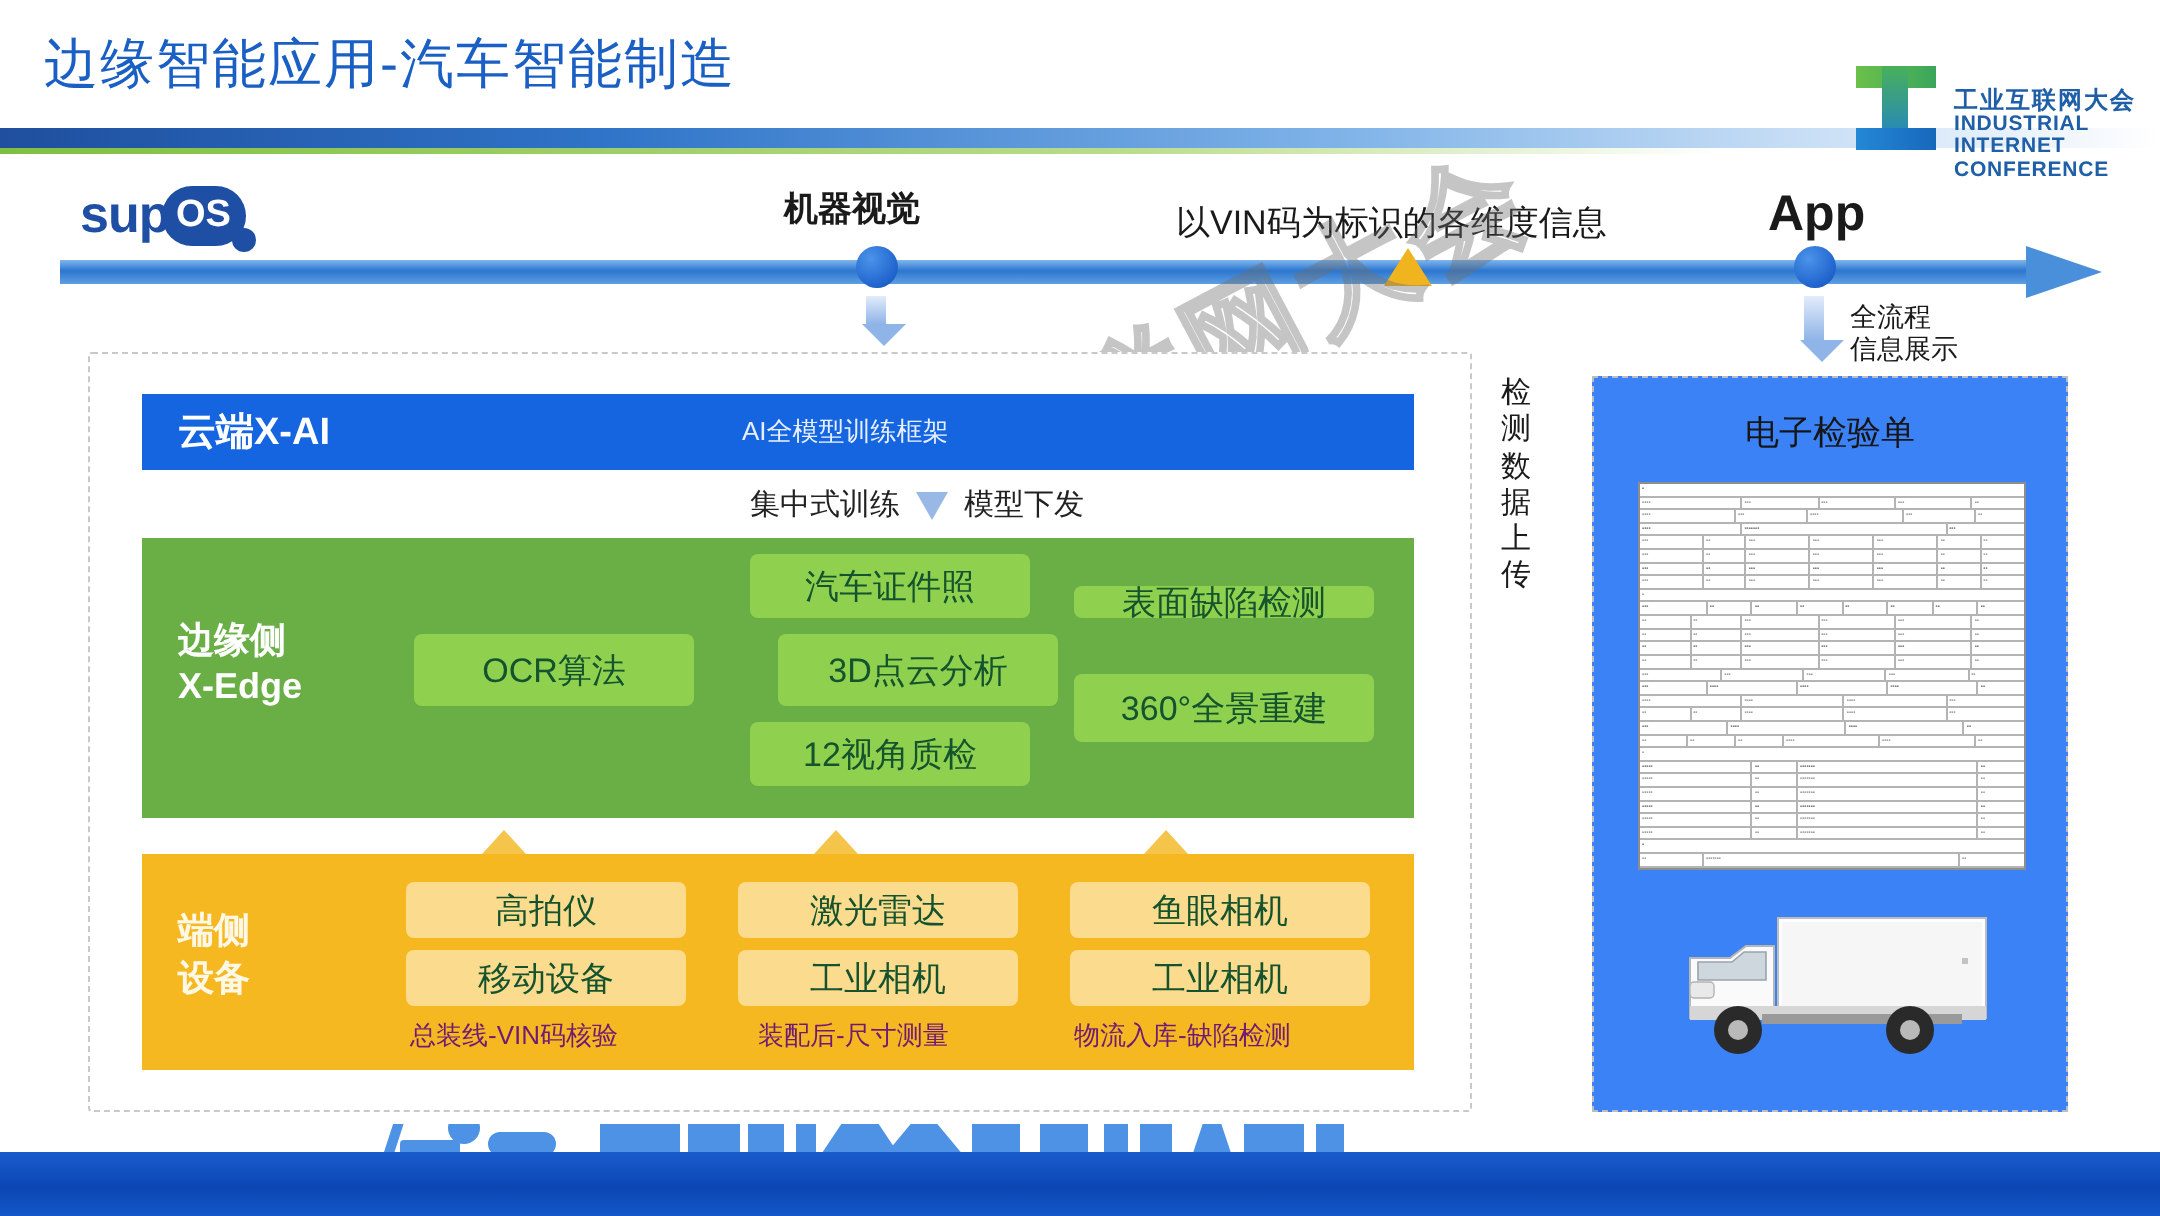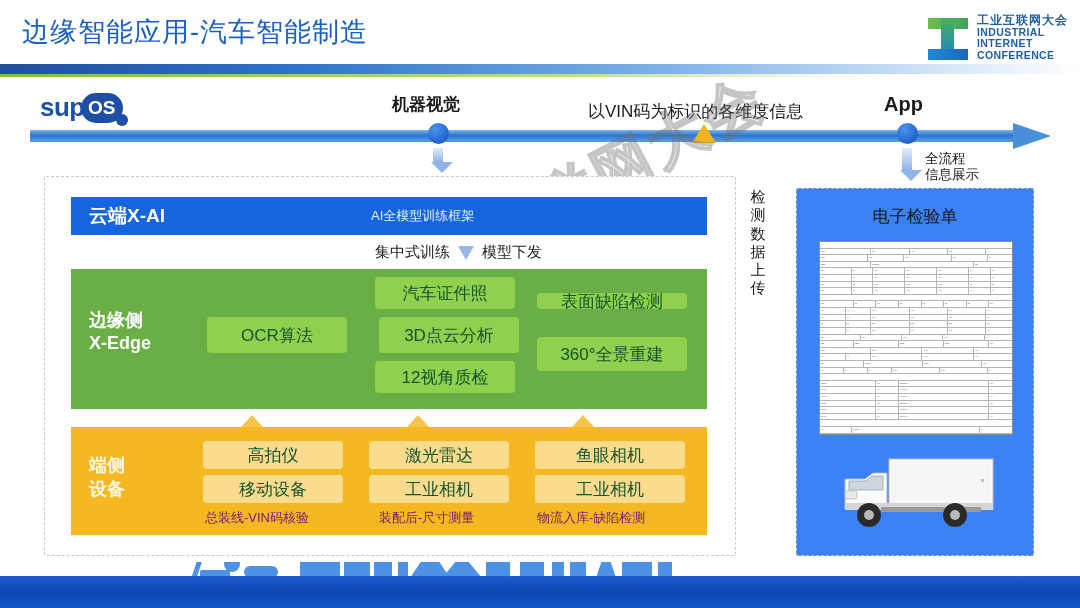--- a/index.html
+++ b/index.html
@@ -26,21 +26,21 @@
   
   .conf-logo{position:absolute;right:12px;top:14px;display:flex;align-items:center;gap:7px;}
   .conf-mark{position:relative;width:44px;height:46px;}
   .conf-mark .bar-h{position:absolute;left:2px;top:4px;width:40px;height:11px;
      background:linear-gradient(to right,#6cc04a,#3aa65c);}
   .conf-mark .bar-v{position:absolute;left:15px;top:4px;width:13px;height:42px;
      background:linear-gradient(to bottom,#49b05a,#1f7fd0);}
   .conf-mark .bar-b{position:absolute;left:2px;top:35px;width:40px;height:11px;
      background:linear-gradient(to right,#2488d6,#1768bb);}
   .conf-text{line-height:1.08;}
-  .conf-cn{font-size:12px;color:#1f5fa8;font-weight:bold;letter-spacing:1px;}
+  .conf-cn{font-size:12px;color:#1f5fa8;font-weight:bold;letter-spacing:1px;margin-top:30px;}
   .conf-en{font-size:10.5px;color:#1f5fa8;font-weight:bold;letter-spacing:.4px;}
 
   
   .supos{position:absolute;left:40px;top:92px;display:flex;align-items:center;}
   .supos-txt{font-size:26px;font-weight:bold;color:#1f4fa5;letter-spacing:-.5px;}
   .supos-badge{
     width:42px;height:30px;border-radius:16px;background:#1f4fa5;color:#fff;
     font-size:19px;font-weight:bold;display:flex;align-items:center;justify-content:center;
     margin-left:-4px;position:relative;
   }
@@ -186,21 +186,21 @@
 <div class="cap cap-bold" style="left:392px;top:93px;">机器视觉</div>
 <div class="marker-dot" style="left:428px;"></div>
 <div class="down-arrow" style="left:431px;top:148px;">
   <div class="shaft" style="height:14px;"></div>
     <div class="tip"></div>
 </div>
 
 <div class="cap" style="left:588px;top:100px;">以VIN码为标识的各维度信息</div>
 <div class="marker-tri" style="left:692px;"></div>
 
-<div class="cap cap-bold" style="left:884px;top:93px;font-size:20px;">App</div>
+<div class="cap cap-bold" style="left:884px;top:93px;font-size:25px;">App</div>
 <div class="marker-dot" style="left:897px;"></div>
 <div class="down-arrow" style="left:900px;top:148px;">
   <div class="shaft" style="height:22px;"></div>
     <div class="tip"></div>
 </div>
 <div class="cap" style="left:925px;top:150px;font-size:13.5px;">全流程</div>
 <div class="cap" style="left:925px;top:166px;font-size:13.5px;">信息展示</div>
 
 <div class="watermark wm-outline">2023工业互联网大会</div>
 
@@ -217,21 +217,21 @@
     <span>模型下发</span>
   </div>
 
   <div class="green-panel">
     <div class="edge-label">
       <div>边缘侧</div>
       <div>X-Edge</div>
     </div>
     <div class="chip chip-green" style="left:136px;top:48px;width:140px;height:36px;">OCR算法</div>
     <div class="chip chip-green" style="left:304px;top:8px;width:140px;height:32px;">汽车证件照</div>
-    <div class="chip chip-green" style="left:308px;top:48px;width:140px;height:36px;">3D点云分析</div>
+    <div class="chip chip-green" style="left:318px;top:48px;width:140px;height:36px;">3D点云分析</div>
     <div class="chip chip-green" style="left:304px;top:92px;width:140px;height:32px;">12视角质检</div>
     <div class="chip chip-green" style="left:466px;top:24px;width:150px;height:16px;">表面缺陷检测</div>
     <div class="chip chip-green" style="left:466px;top:68px;width:150px;height:34px;">360°全景重建</div>
   </div>
 
   <div class="up-arrow" style="left:196px;top:238px;">
     <div class="tip"></div>
       <div class="shaft" style="height:18px;"></div>
   </div>
   <div class="up-arrow" style="left:362px;top:238px;">

